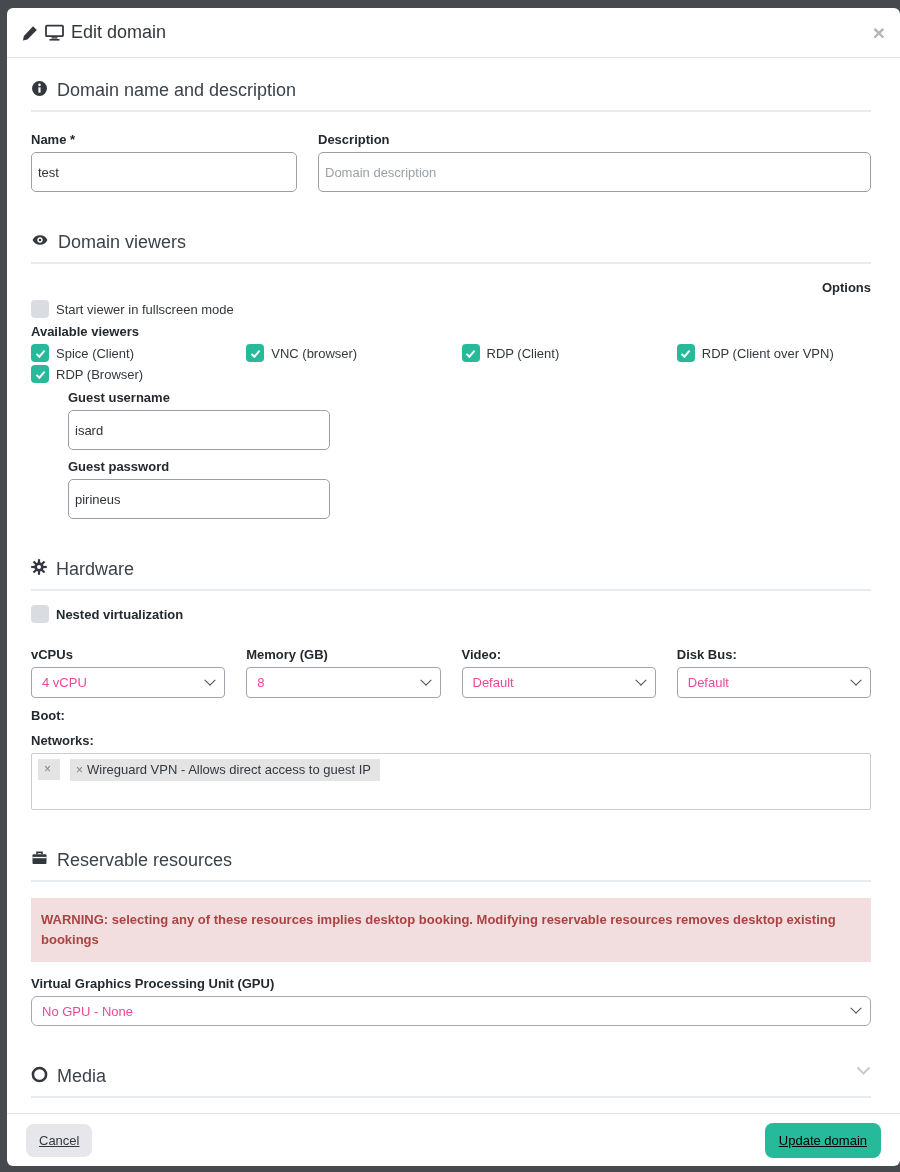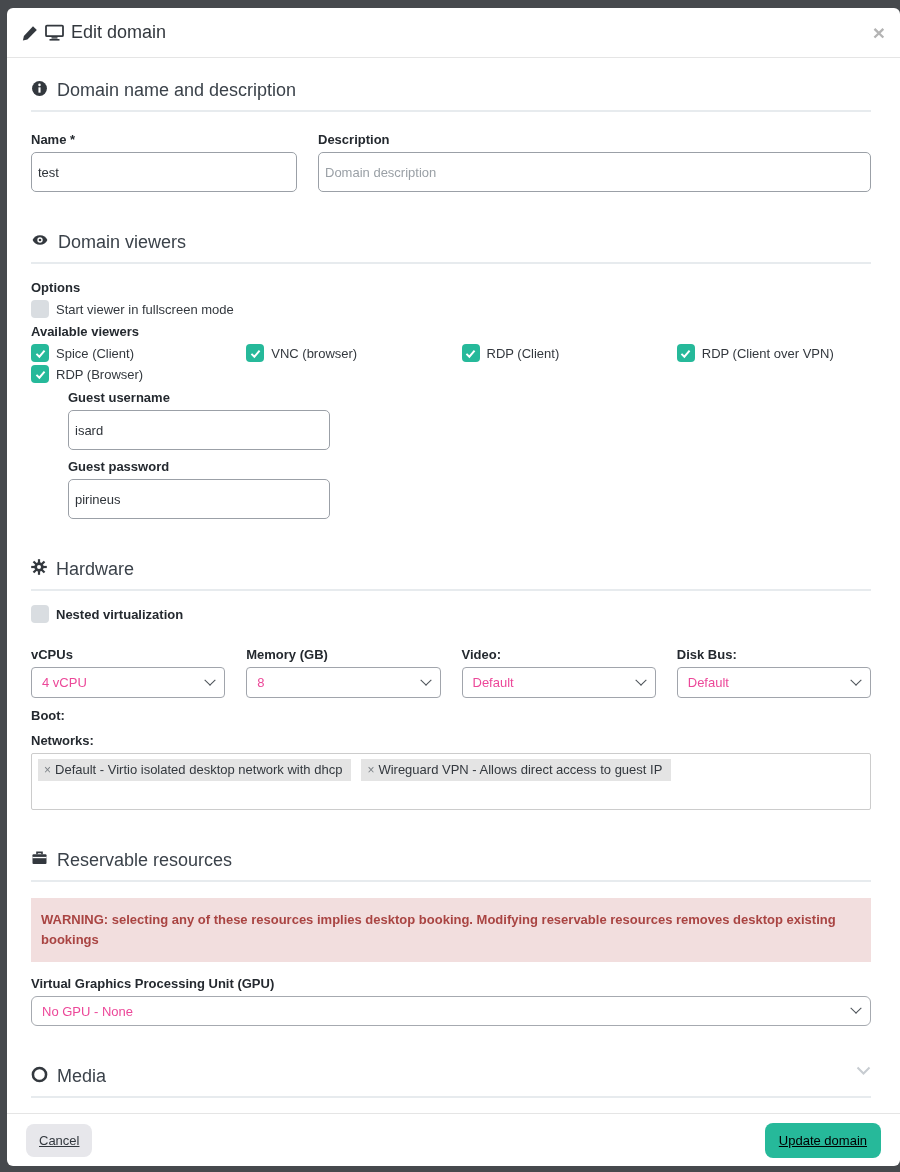--- a/index.html
+++ b/index.html
@@ -74,21 +74,21 @@
     background: #e4e4e4; color: #33383e; font-size: 13px;
     padding: 3px 9px 4px 6px; display: inline-flex; align-items: center; gap: 4px; white-space: nowrap;
   }
   .tag-x { color: #7d8287; font-size: 12px; cursor: pointer; }
   .gpu-sel { border-radius: 6px; height: 30px; margin-top: 4px; border-color: #a6aab0; }
   .media-title { margin-top: 40px; }
   .chev-wrap { margin-left: auto; cursor: pointer; }
   .btn { border: none; border-radius: 8px; font-size: 13px; cursor: pointer; font-family: "Liberation Sans", sans-serif; text-decoration: underline; }
   .btn-cancel { background: #e7e7eb; color: #33383e; padding: 9px 13px; }
   .btn-update { margin-left: auto; background: #26B99A; color: #000000; padding: 10px 14px; }
-  .mt16 { margin-top: 16px; }
+  .mt16 { margin-top: 16px; text-align: right; }
   .mt14 { margin-top: 14px; }
   .mt40 { margin-top: 40px; }
   .mt4 { margin-top: 4px; }
   .mt6 { margin-top: 6px; }
 </style>
 </head>
 <body>
 
 <div class="modal">
 
@@ -267,21 +267,20 @@
 
       <div class="boot-col">
         <div class="flabel">Boot:</div>
       </div>
 
       <div class="net-wrap">
         <div class="flabel">Networks:</div>
         <div class="net-box">
           <span class="net-tag">
             <span class="tag-x">×</span>
-            <span>Default - Virtio isolated desktop network with dhcp</span>
           </span>
           <span class="net-tag">
             <span class="tag-x">×</span>
             <span>Wireguard VPN - Allows direct access to guest IP</span>
           </span>
         </div>
       </div>
     </div>
 
     <div class="section mt40">

